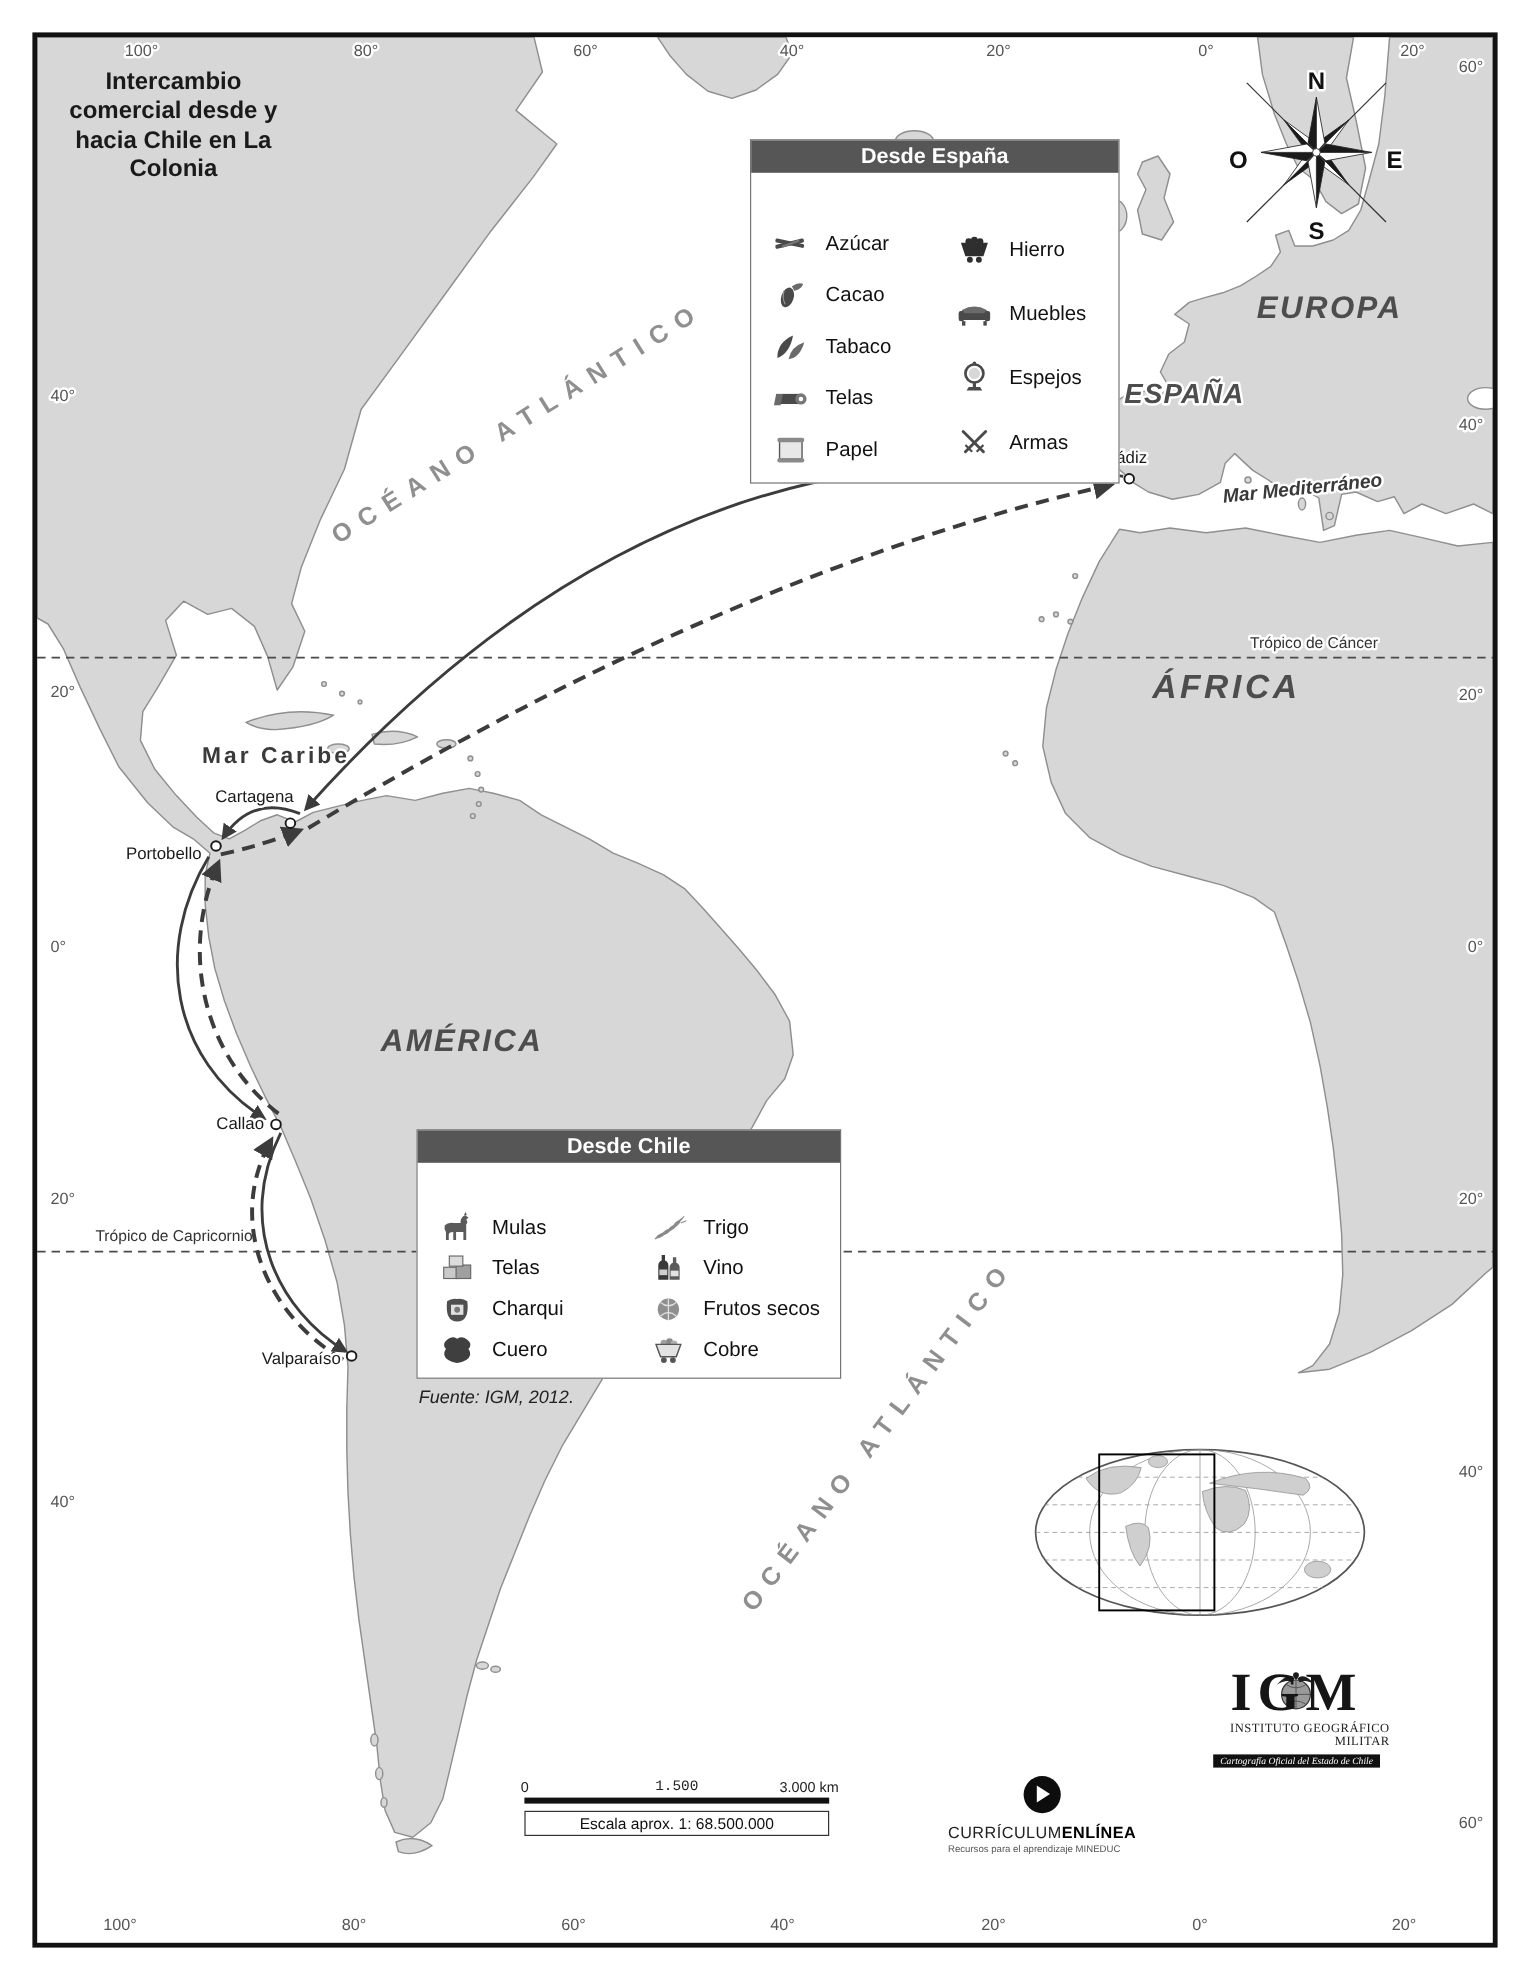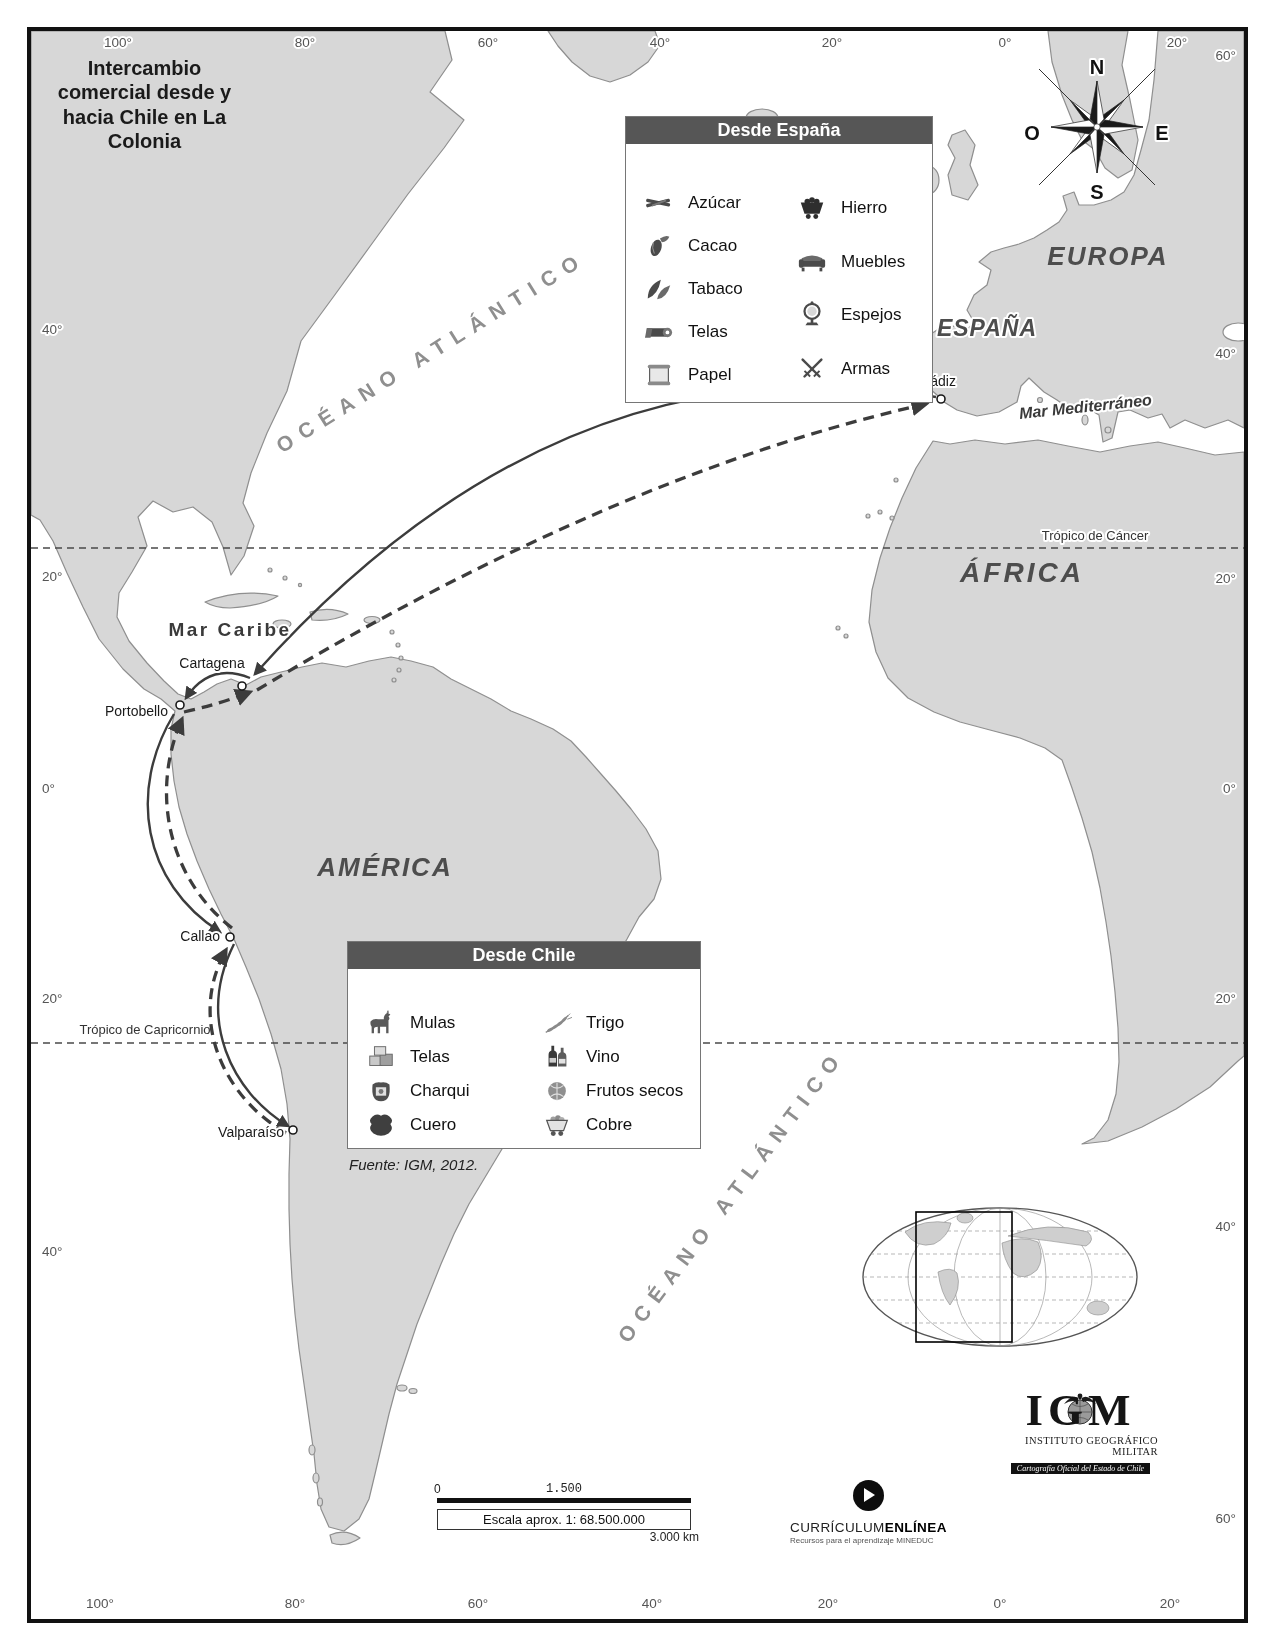--- a/index.html
+++ b/index.html
@@ -29,21 +29,21 @@
                      align-items:center;justify-content:center;}
   .legend-item .lbl{font-size:17px;color:#111;}
   .legend-spain{left:625px;top:116px;width:308px;height:287px;}
   .legend-chile{left:347px;top:941px;width:354px;height:208px;}
   .fuente{position:absolute;left:349px;top:1156px;font-style:italic;font-size:15px;color:#222;}
 
   .scalebar{position:absolute;left:437px;top:1482px;width:254px;}
   .scalebar .ticks{position:relative;height:16px;font-size:12px;color:#222;}
   .scalebar .t0{position:absolute;left:-3px;}
   .scalebar .t1{position:absolute;left:50%;transform:translateX(-50%);font-family:Liberation Mono, monospace;}
-  .scalebar .t2{position:absolute;right:-8px;margin-top:48px;}
+  .scalebar .t2{position:absolute;right:-8px;}
   .scalebar .bar{height:5px;background:#111;}
   .scalebar .box{margin-top:6px;border:1px solid #333;text-align:center;
                  font-size:13px;padding:2px 0;color:#111;}
 
   .cur-logo{position:absolute;left:790px;top:1480px;display:flex;align-items:center;gap:9px;flex-direction:column;}
   .cur-circle{width:31px;height:31px;border-radius:50%;background:#0d0d0d;position:relative;flex:0 0 auto;}
   .cur-circle:before{content:"";position:absolute;left:11px;top:8px;border-left:11px solid #fff;
                      border-top:7px solid transparent;border-bottom:7px solid transparent;}
   .cur-text .l1{font-size:13.5px;letter-spacing:.4px;color:#222;}
   .cur-text .l1 .b{font-weight:800;color:#000;}

